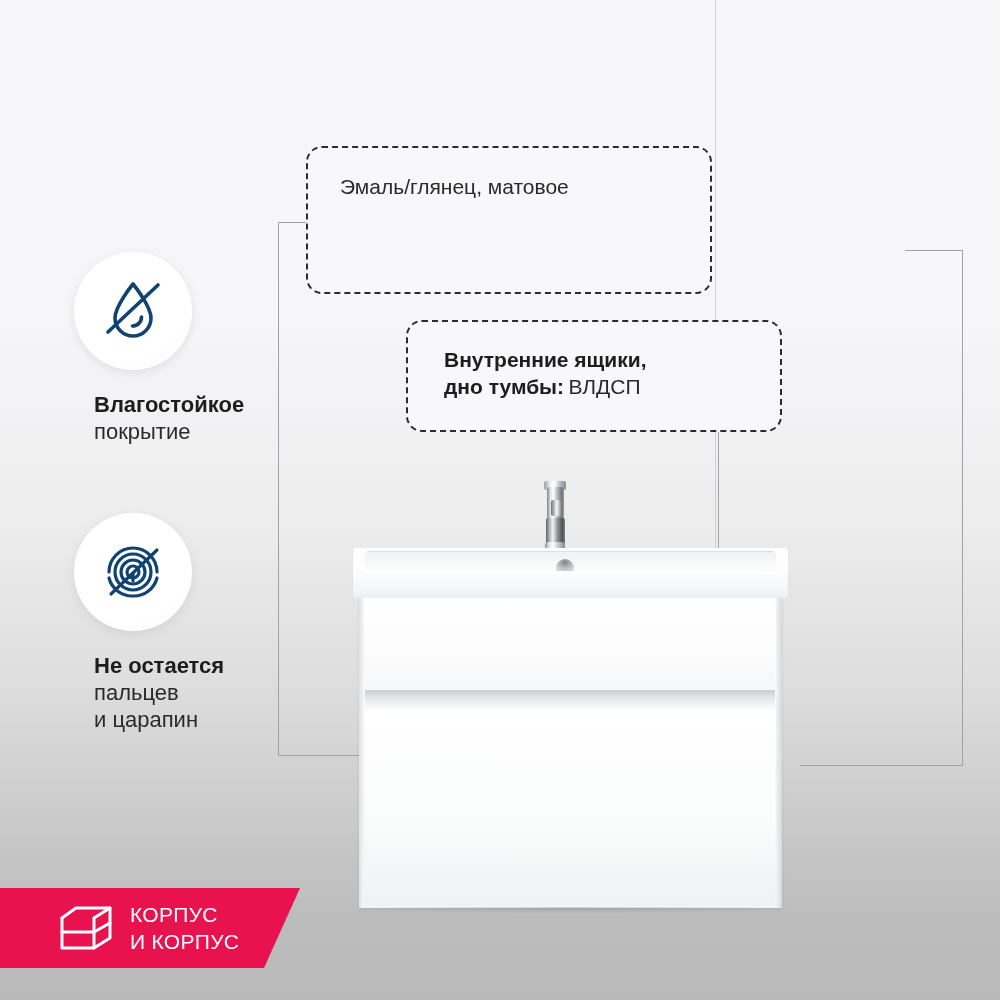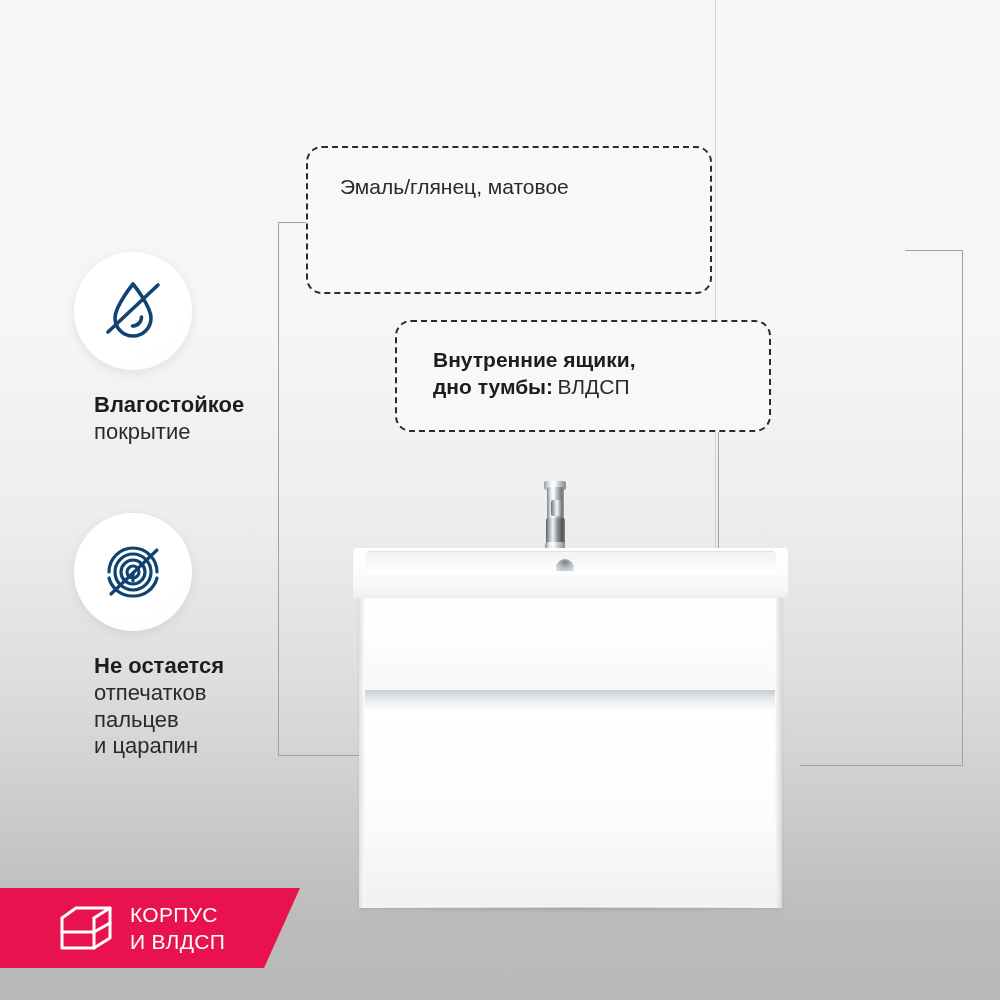--- a/index.html
+++ b/index.html
@@ -253,21 +253,21 @@
   }
   .callout .c-inline-val {
     font-size: 21px;
     font-weight: 400;
     color: #2a2a2a;
   }
 
   #callout-facade-coating { left: 306px; top: 146px; width: 406px; height: 148px; }
   #callout-facade-material { left: 752px; top: 150px; width: 206px; height: 152px;
       padding: 26px 18px 22px 30px; }
-  #callout-inner-drawers { left: 395px; top: 320px; width: 376px; height: 112px;
+  #callout-inner-drawers { left: 406px; top: 320px; width: 376px; height: 112px;
       padding: 24px 24px 20px 36px; }
 
   
   .feature { position: absolute; }
   .feature .circle {
     position: absolute;
     left: 0; top: 0;
     width: 118px;
     height: 118px;
     border-radius: 50%;
@@ -409,37 +409,36 @@
           <path d="M38 32 A6 6 0 0 1 44 38 A6 6 0 0 1 38 44 A6 6 0 0 1 32 38 A6 6 0 0 1 38 32"></path>
           <path d="M14 38 A24 24 0 0 1 38 14 A24 24 0 0 1 62 38"></path>
           <path d="M14 44 A24 24 0 0 0 38 62 A24 24 0 0 0 62 44"></path>
           <path d="M38 40 L38 47"></path>
         </g>
         <line x1="16" y1="60" x2="62" y2="16" stroke="#114372" stroke-width="3.2" stroke-linecap="round"></line>
       </svg>
     </div>
     <div class="f-label">
       <span class="f-strong">Не остается</span>
-      <span class="f-rest">отпечатков</span>
       <span class="f-rest">пальцев</span>
       <span class="f-rest">и царапин</span>
     </div>
   </div>
 
   <div id="bottom-banner">
     <div class="banner-icon">
       <svg width="56" height="50" viewBox="0 0 56 50">
         <g fill="none" stroke="#ffffff" stroke-width="3" stroke-linejoin="round" stroke-linecap="round">
           <polyline points="4,14 4,44 36,44 36,14"></polyline>
           <polyline points="4,14 18,4 52,4 52,34 36,44"></polyline>
           <line x1="36" y1="14" x2="52" y2="4"></line>
           <line x1="4" y1="28" x2="36" y2="28"></line>
           <line x1="36" y1="28" x2="52" y2="19"></line>
         </g>
       </svg>
     </div>
     <div class="banner-text">
       <span>КОРПУС</span>
-      <span>И ВЛДСП</span>
+      <span>И КОРПУС</span>
     </div>
   </div>
 
 </div>
 
 </body></html>

